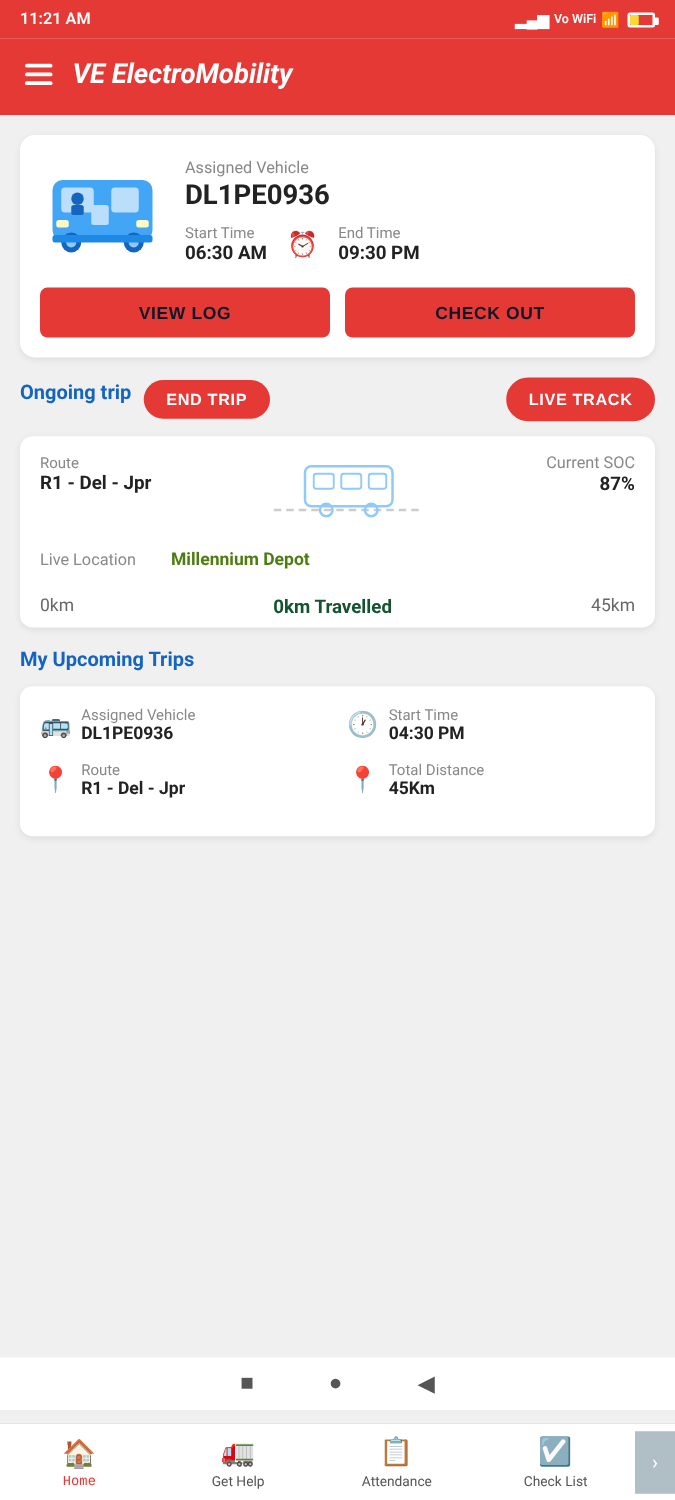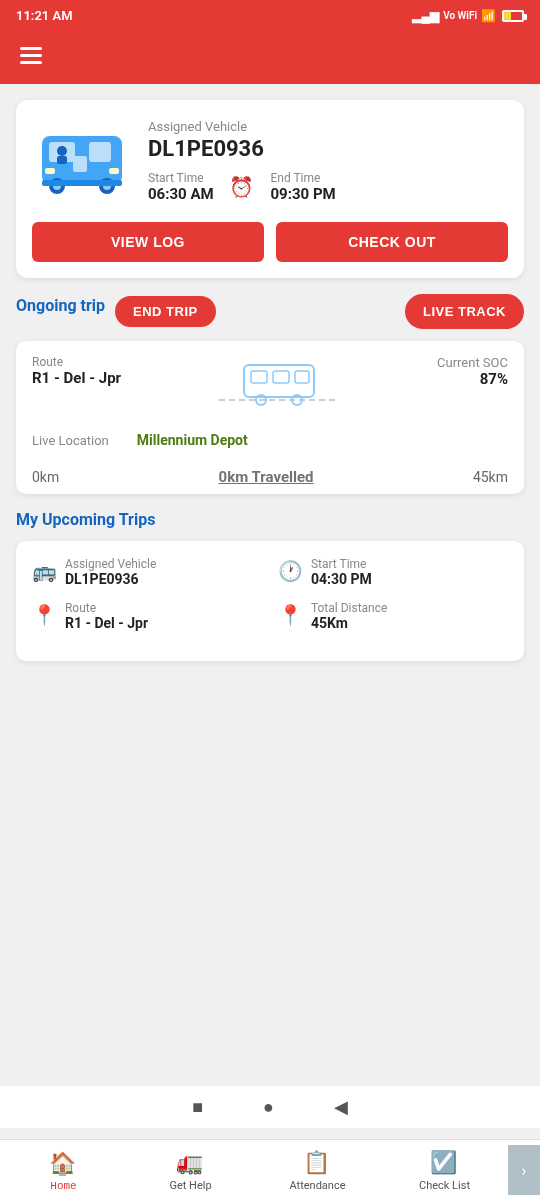--- a/index.html
+++ b/index.html
@@ -147,21 +147,21 @@
       font-size: 20px;
       margin: 0 8px;
     }
     .card-buttons {
       display: flex;
       gap: 12px;
     }
     .btn-red {
       flex: 1;
       background: #e53935;
-      color: #ffffff;
+      color: #0f172a;
       border: none;
       border-radius: 6px;
       padding: 12px 0;
       font-size: 14px;
       font-weight: bold;
       letter-spacing: 0.5px;
       cursor: pointer;
     }
 
     
@@ -262,23 +262,22 @@
       display: flex;
       justify-content: space-between;
       align-items: center;
       margin-bottom: 0;
       padding: 8px 0;
       font-size: 14px;
       color: #666;
     }
     .distance-center {
       font-weight: bold;
-      color: #737373;
+      color: #14532d;
       font-size: 15px;
-      text-decoration: underline;
     }
     .view-route-btn {
       width: 100%;
       background: #e53935;
       color: white;
       border: none;
       padding: 14px 0;
       font-size: 15px;
       font-weight: bold;
       letter-spacing: 0.5px;
@@ -413,20 +412,21 @@
     </div>
   </div>
 </div>
 
 <div class="header">
   <div class="hamburger">
     <span></span>
     <span></span>
     <span></span>
   </div>
+  <span class="header-title">VE ElectroMobility</span>
 </div>
 
 <div class="content">
 
   <div class="vehicle-card">
     <div class="vehicle-card-top">
 
       <div class="bus-icon-container">
         <svg class="bus-svg" viewBox="0 0 90 75" fill="none" xmlns="http://www.w3.org/2000/svg">
 

